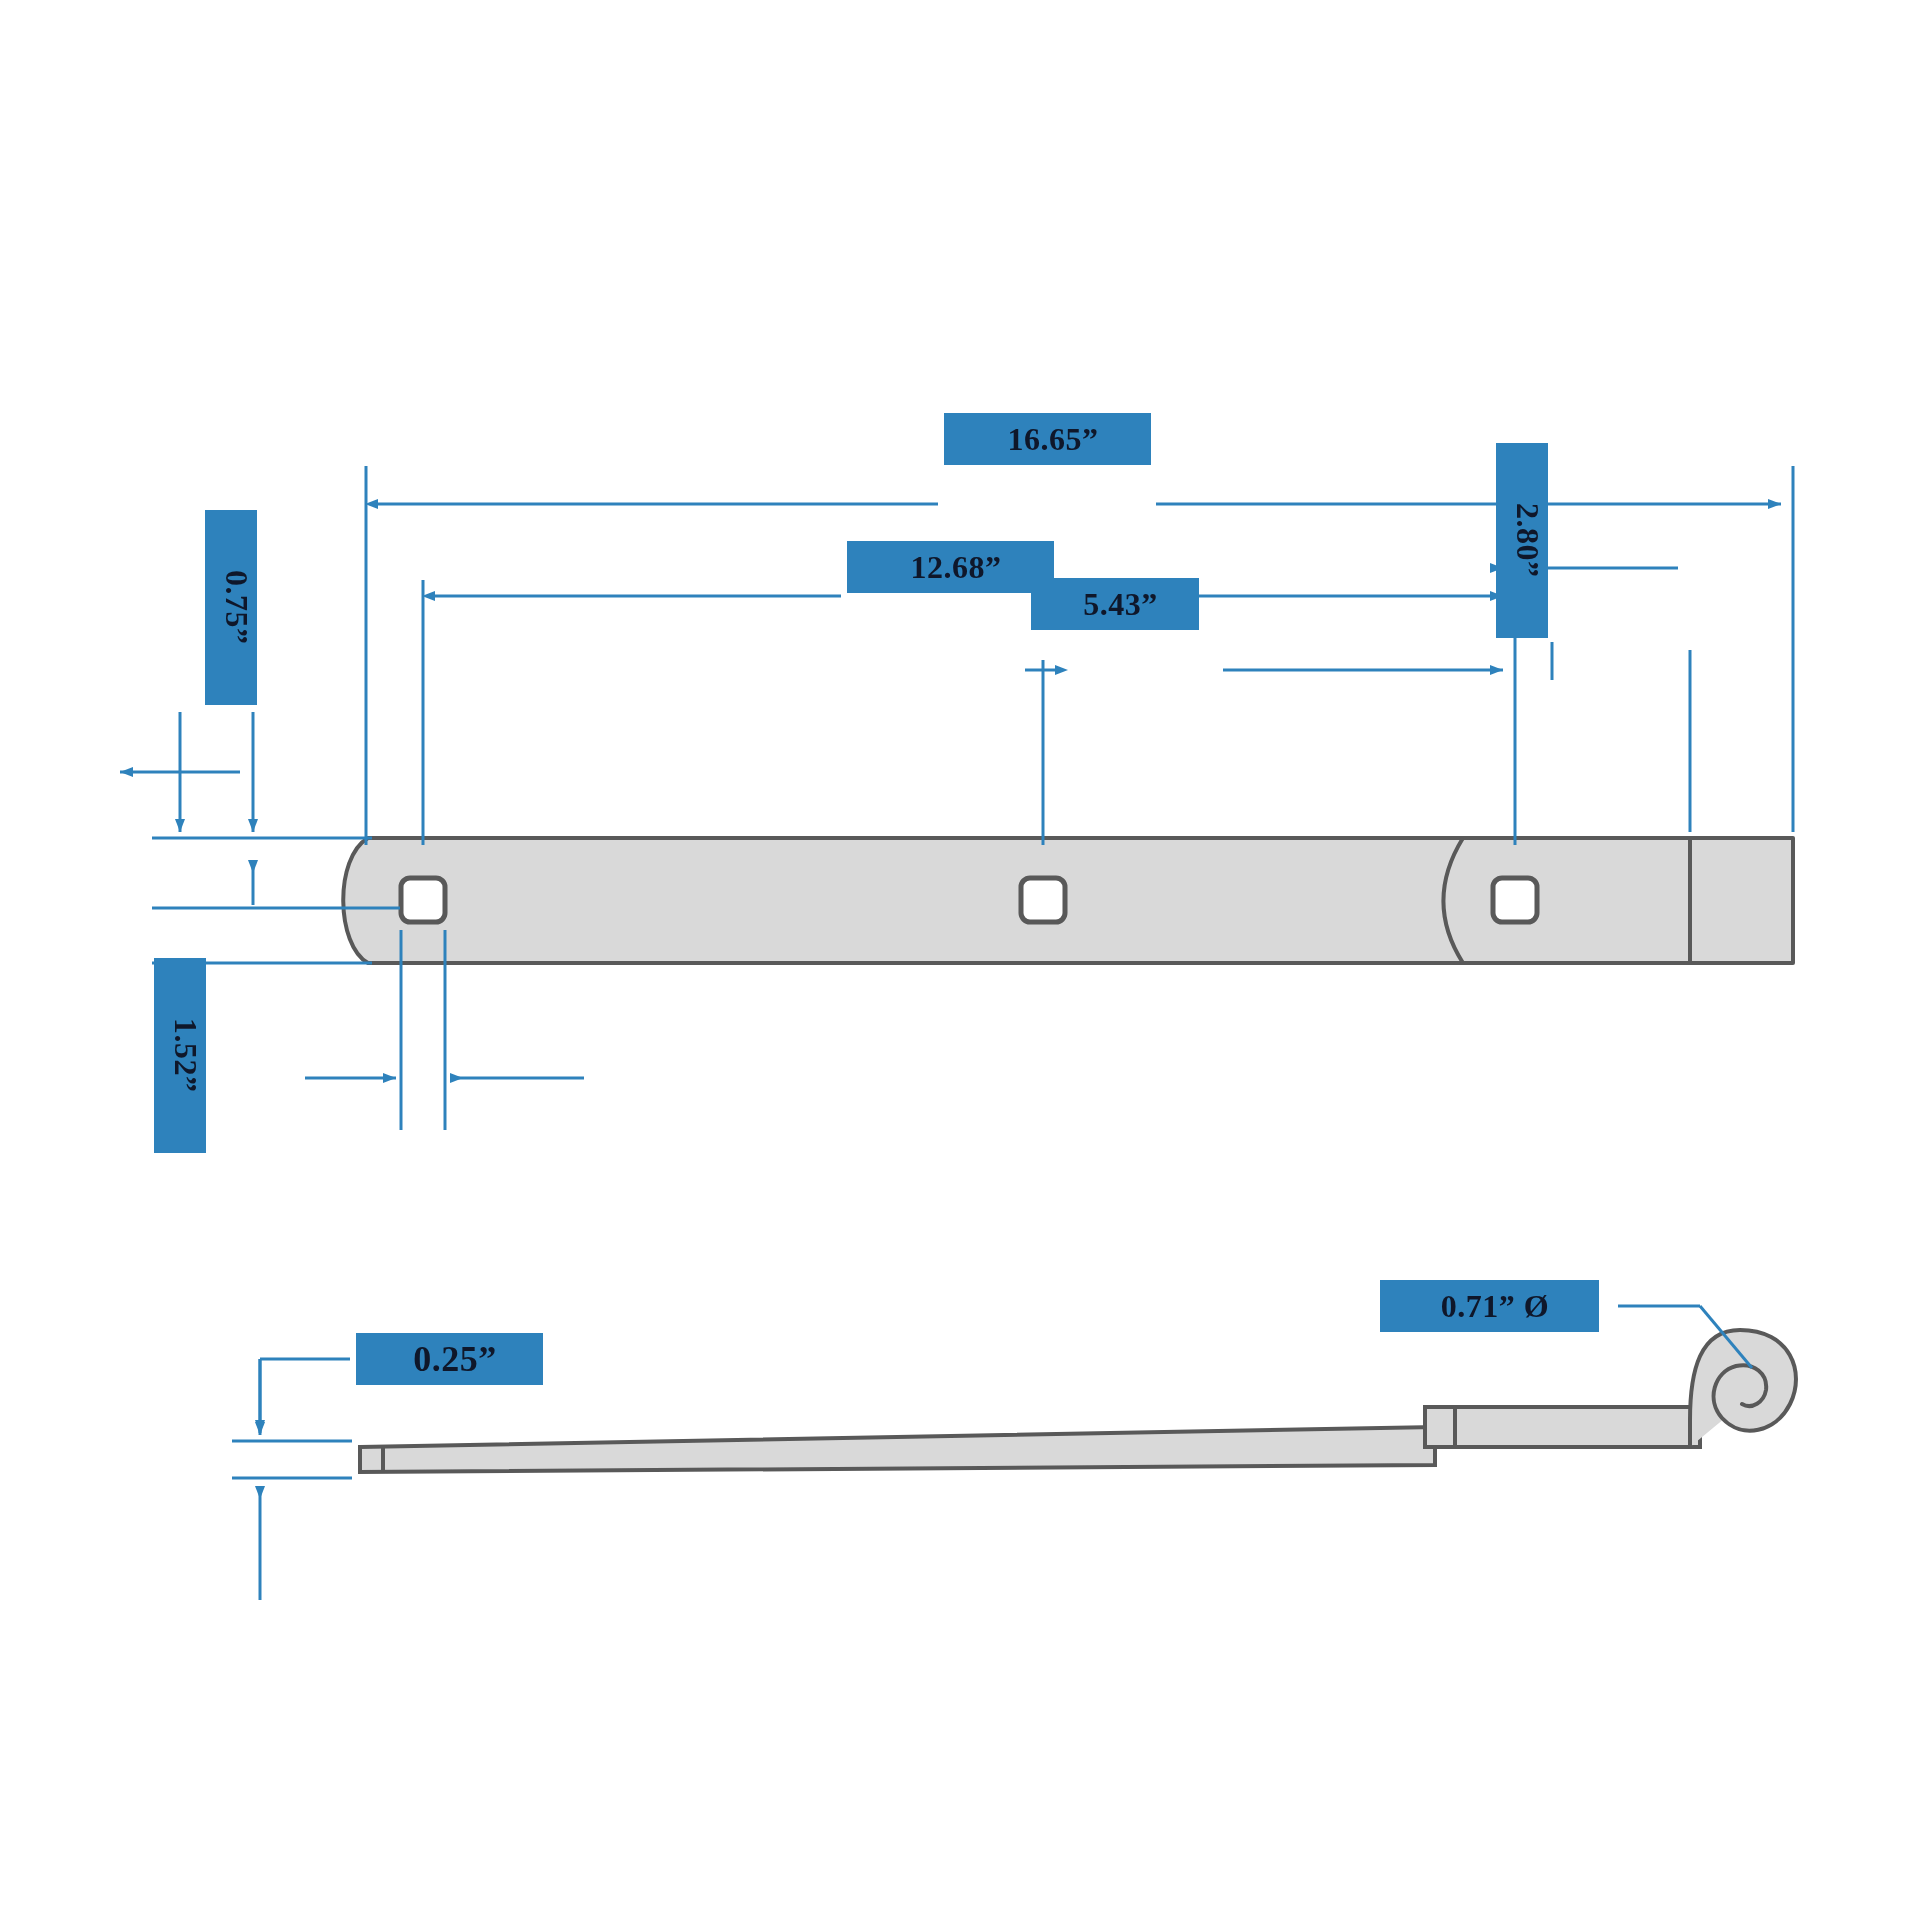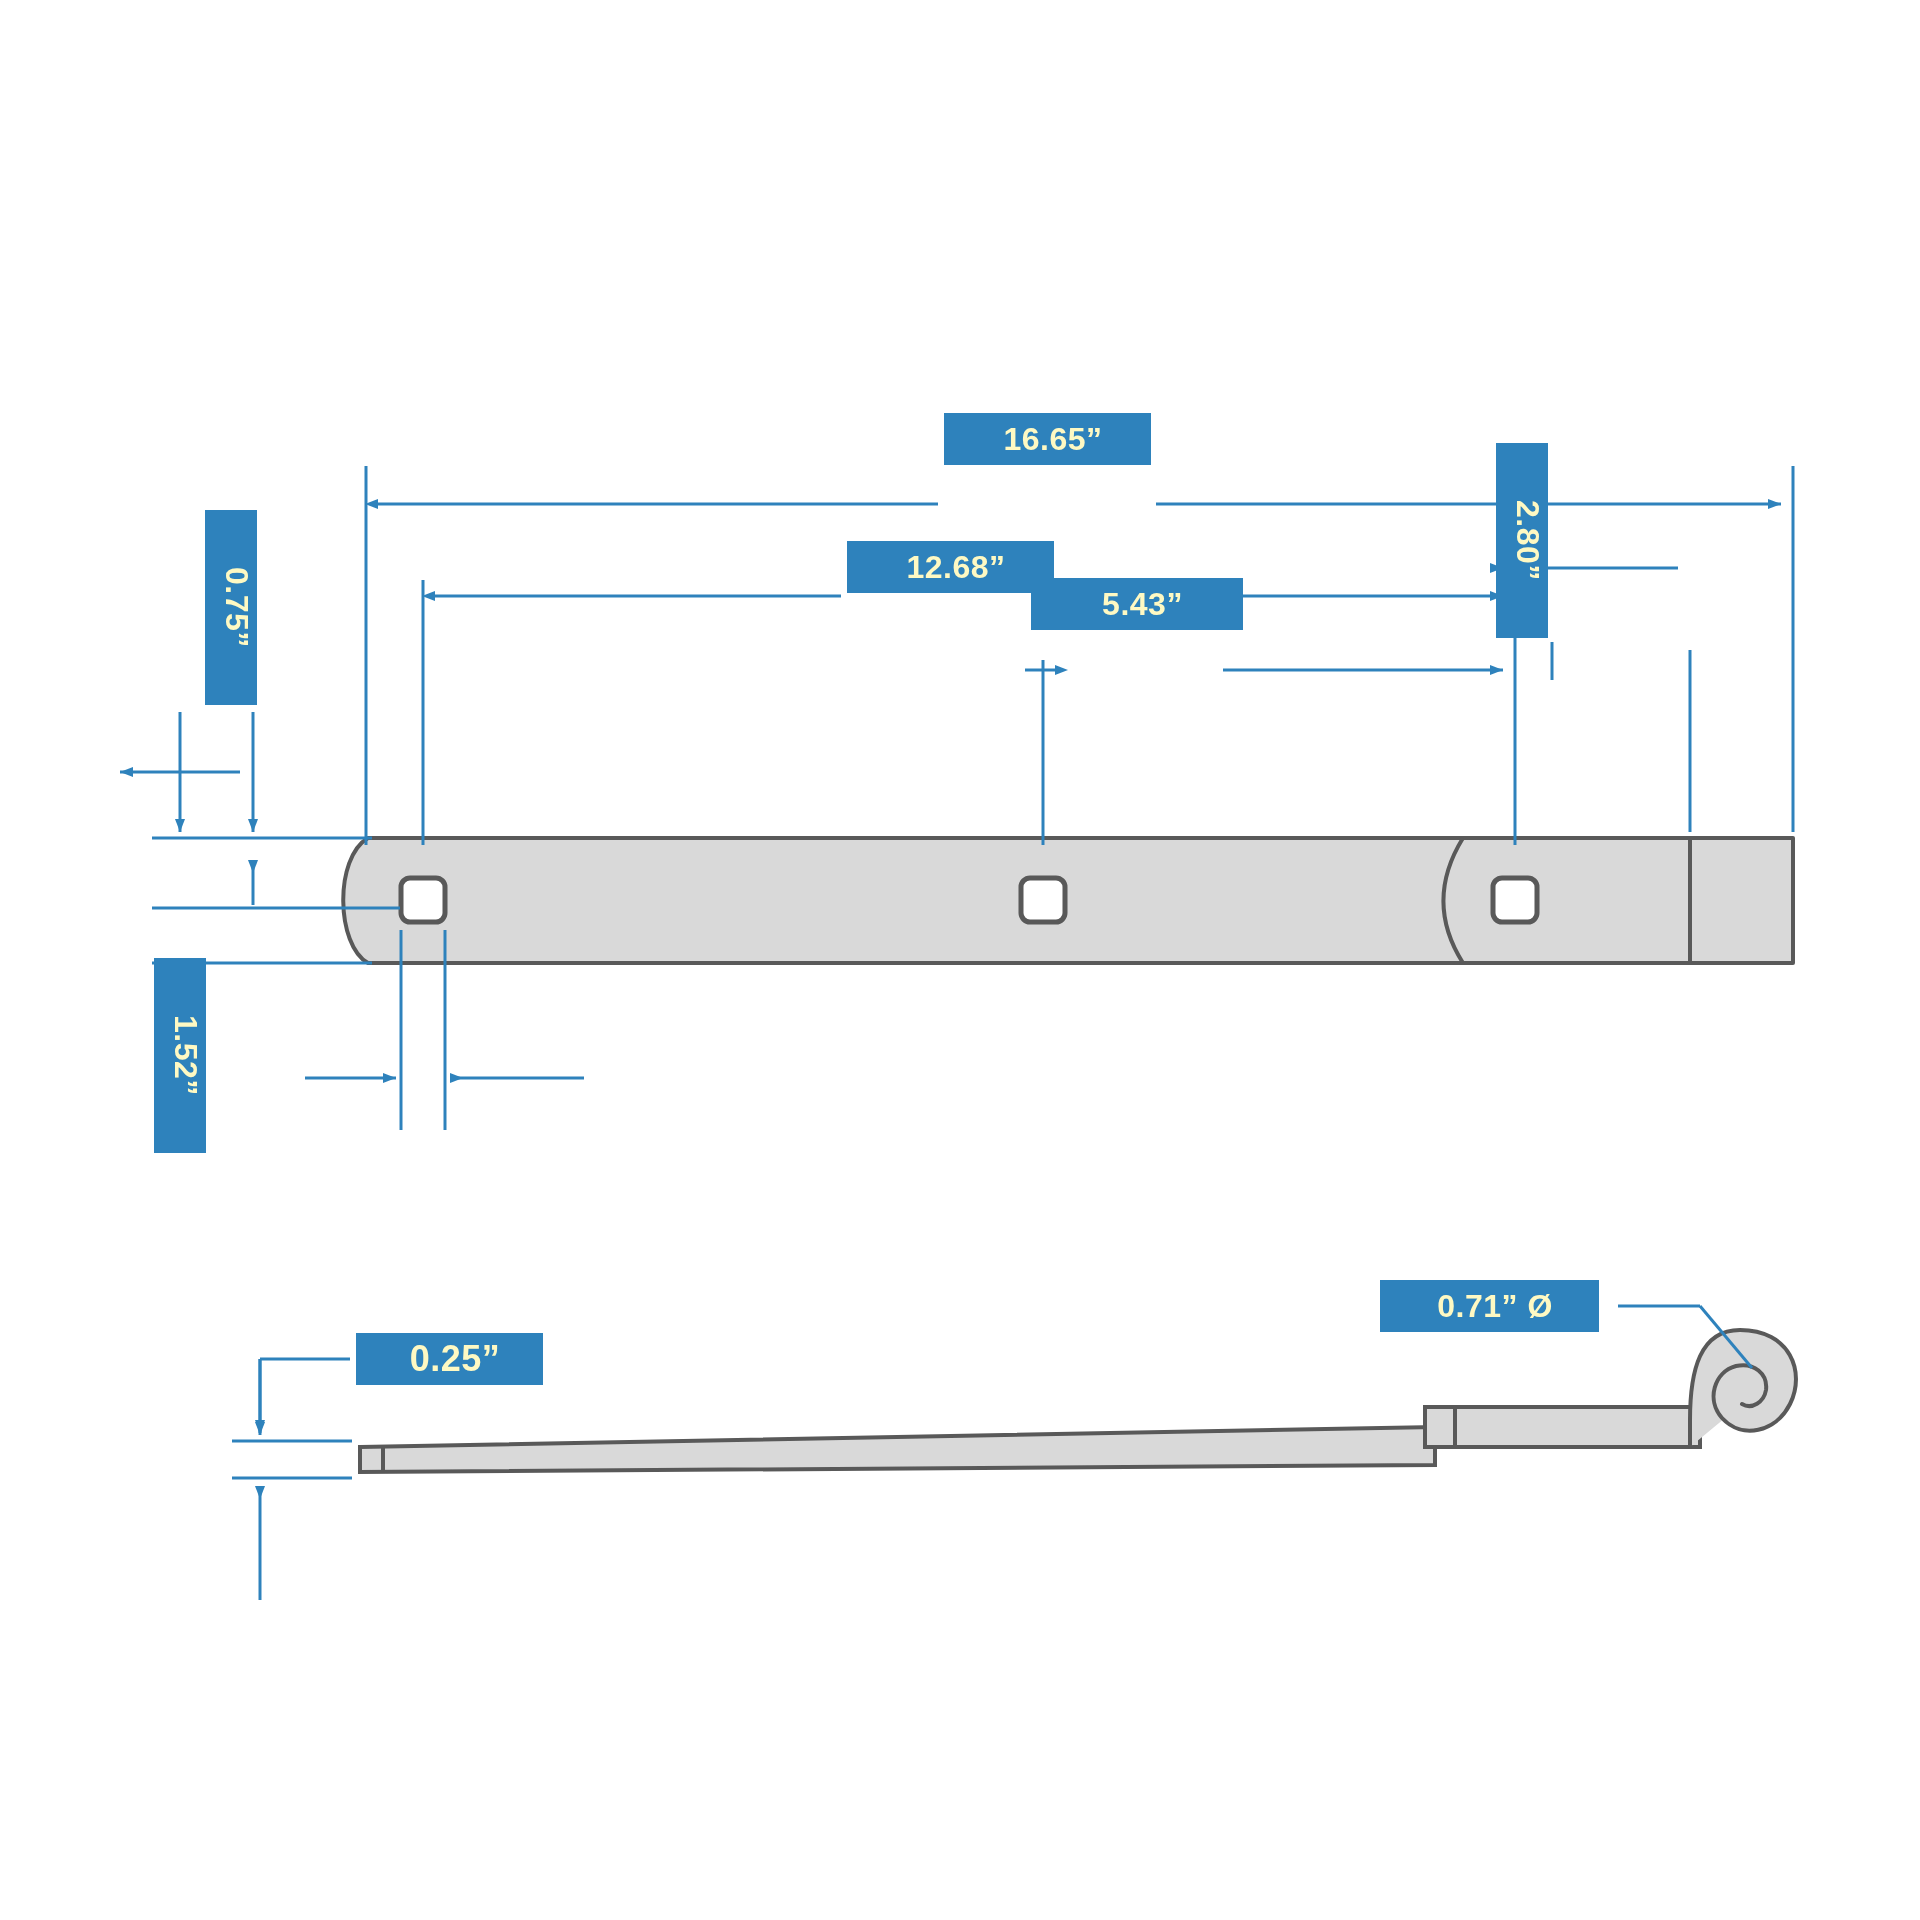--- a/index.html
+++ b/index.html
@@ -22,22 +22,22 @@
   #drawing {
     position: absolute;
     top: 0;
     left: 0;
     width: 1920px;
     height: 1920px;
   }
   .dim-label {
     position: absolute;
     background: #2e82bc;
-    color: #fef9c3;
-    font-family: Liberation Sans, sans-serif;
+    color: #0f172a;
+    font-family: Liberation Serif, serif;
     font-weight: bold;
     display: flex;
     align-items: center;
     justify-content: center;
     letter-spacing: 0.5px;
     white-space: nowrap;
     box-sizing: border-box;
     padding-left: 11px;
   }
   .dim-label.vert {
@@ -159,21 +159,21 @@
 
       <line x1="1618" y1="1306" x2="1700" y2="1306"></line>
       <line x1="1700" y1="1306" x2="1752" y2="1368"></line>
     </g>
   </svg>
 
   <div class="dim-label" style="left:944px; top:413px; width:207px; height:52px; font-size:32px;">16.65”</div>
 
   <div class="dim-label" style="left:847px; top:505px; width:207px; height:52px; font-size:32px;margin-top:36px;">12.68”</div>
 
-  <div class="dim-label" style="left:1031px; top:578px; width:212px; height:52px; font-size:32px;">5.43”</div>
+  <div class="dim-label" style="left:1031px; top:578px; width:168px; height:52px; font-size:32px;">5.43”</div>
 
   <div class="dim-label vert" style="left:205px; top:510px; width:52px; height:195px; font-size:32px;">0.75”</div>
 
   <div class="dim-label vert" style="left:1496px; top:443px; width:52px; height:195px; font-size:32px;">2.80”</div>
 
   <div class="dim-label vert" style="left:154px; top:958px; width:52px; height:195px; font-size:32px;">1.52”</div>
 
 
   <div class="dim-label" style="left:356px; top:1333px; width:187px; height:52px; font-size:36px;">0.25”</div>
 

